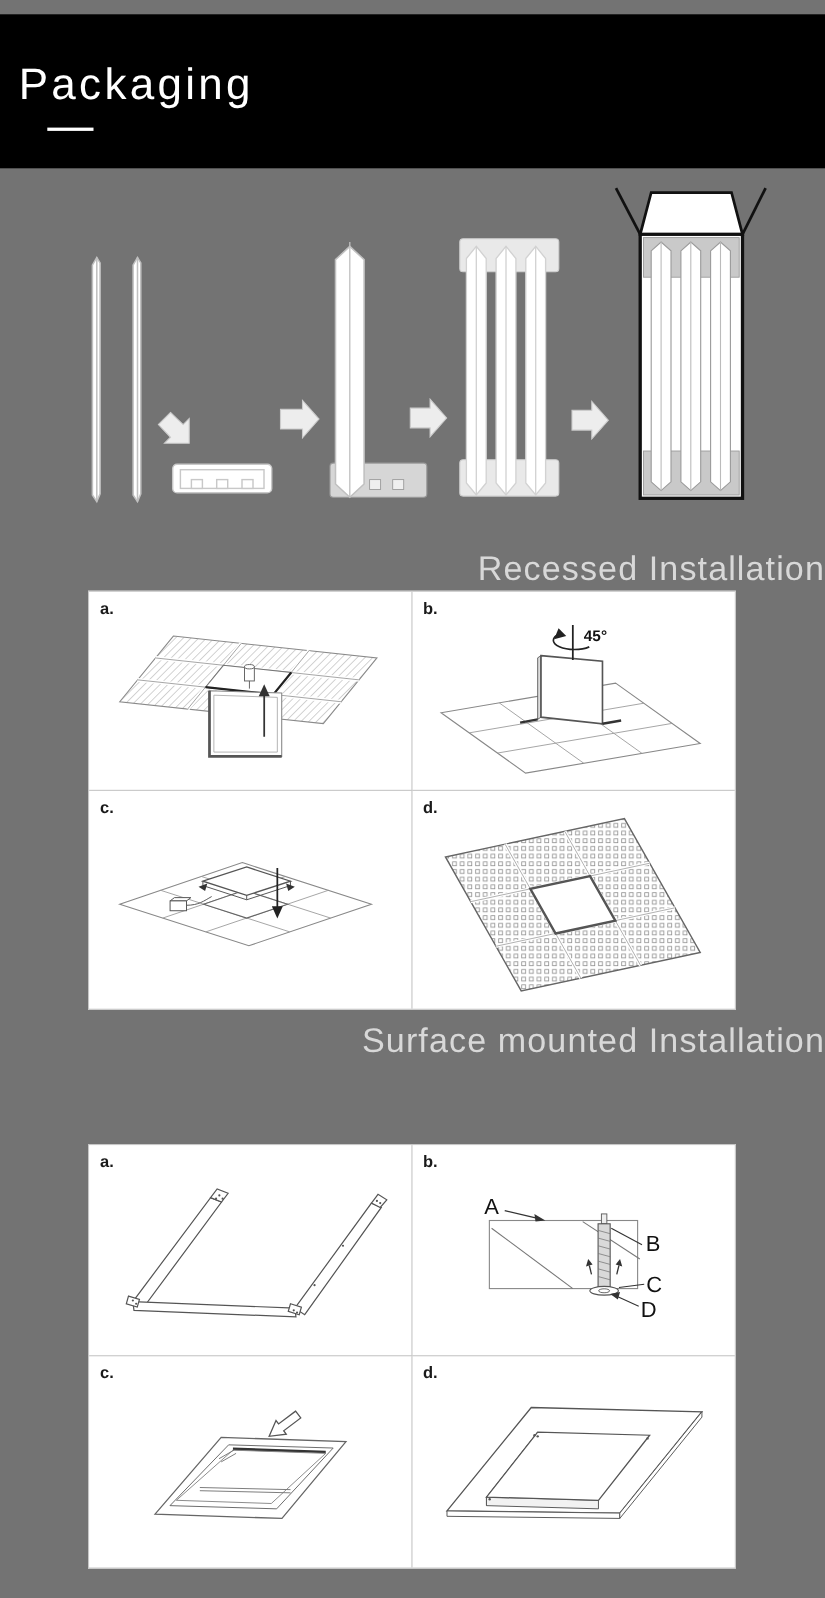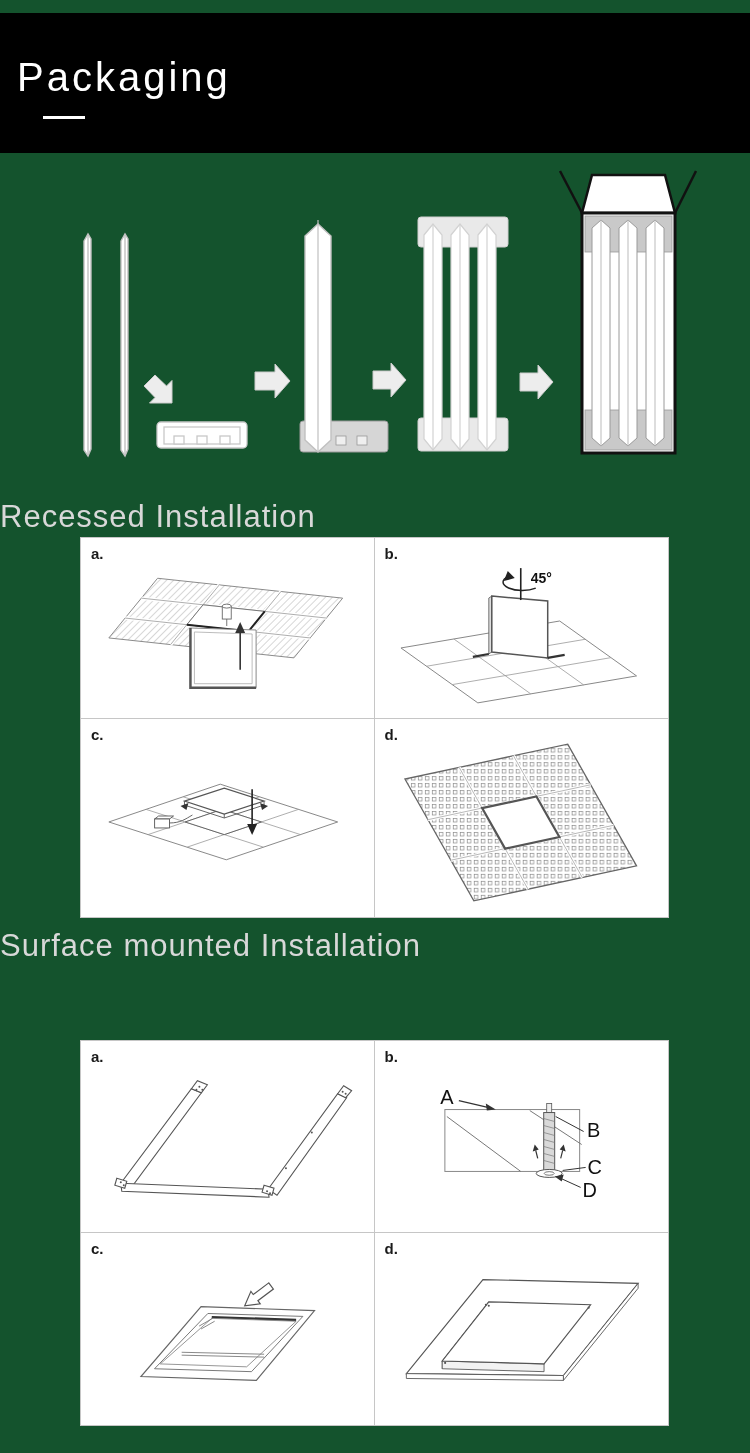--- a/index.html
+++ b/index.html
@@ -1,27 +1,27 @@
 <!DOCTYPE html>
 <html><head>
 <meta charset="utf-8">
 <style>
   * { margin:0; padding:0; box-sizing:border-box; }
   html,body { background:#fff; }
   body { font-family:"Liberation Sans", sans-serif; }
-  .page { position:relative; width:750px; height:1453px; background:#14532d; overflow:hidden; margin:0 auto; }
+  .page { position:relative; width:750px; height:1453px; background:#737373; overflow:hidden; margin:0 auto; }
 
   .band { position:absolute; top:13px; left:0; width:750px; height:140px; background:#000; }
   .band-title { position:absolute; left:17px; top:44px; color:#fff; font-size:40px; font-weight:500;
                 letter-spacing:3px; line-height:1; }
   .band-underline { position:absolute; left:43px; top:103px; width:42px; height:3px; background:#fff; }
 
   .pack { position:absolute; top:160px; left:0; width:750px; height:300px; }
 
-  .sec-heading { position:absolute; left:0; width:750px; text-align:left; color:#d8d8d8;
+  .sec-heading { position:absolute; left:0; width:750px; text-align:right; color:#d8d8d8;
                  font-size:31px; font-weight:400; letter-spacing:1px; line-height:1.1; }
   #recessed-heading { top:500px; }
   #surface-heading  { top:929px; }
 
   .grid { position:absolute; left:80px; width:589px; border:1px solid #c6c6c6;
           display:grid; grid-template-columns:1fr 1fr; background:#fff; }
   #grid-recessed { top:537px; height:381px; grid-template-rows:181px 1fr; }
   #grid-surface  { top:1040px; height:386px; grid-template-rows:192px 1fr; }
   .cell { position:relative; overflow:hidden; border-right:1px solid #c6c6c6; border-bottom:1px solid #c6c6c6; }
   .cell:nth-child(2n) { border-right:none; }

